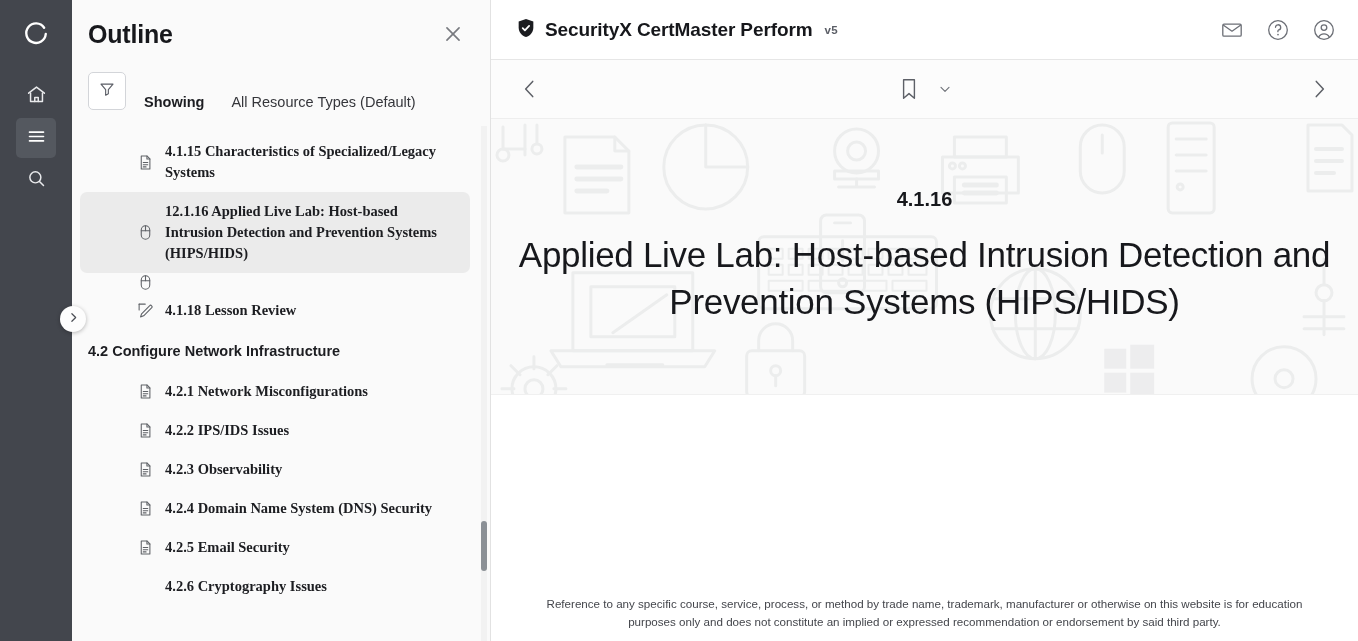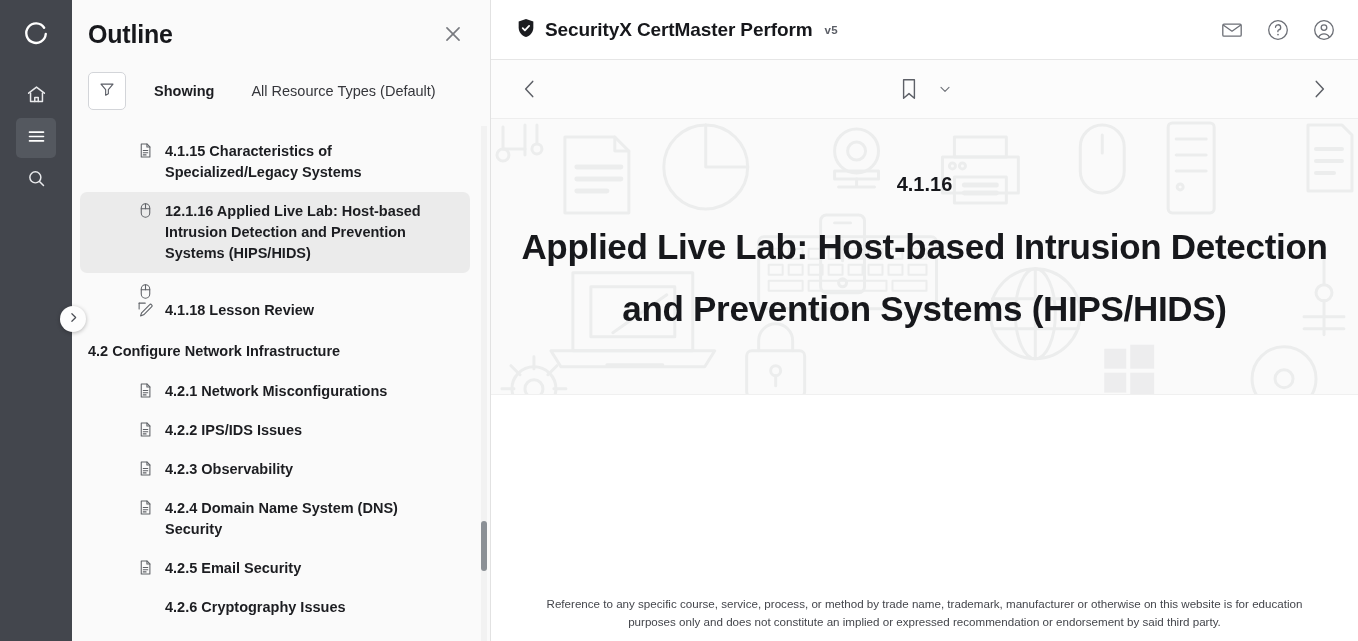--- a/index.html
+++ b/index.html
@@ -63,23 +63,23 @@
     background: #fafafa;
   }
   .outline-title {
     font-size: 25px; font-weight: bold; color: #17181c;
     letter-spacing: -0.2px;
     flex: 1;
   }
   .close-x { width: 26px; height: 26px; cursor: pointer; opacity: .75; }
 
   .filter-row {
-    display: flex; align-items: center;
+    display: flex; align-items: flex-end;
     padding: 4px 16px 16px 16px;
-    gap: 28px;
+    gap: 18px;
   }
   .filter-btn {
     width: 38px; height: 38px;
     border: 1px solid #d3d5d9;
     border-radius: 5px;
     background: #ffffff;
     display: flex; align-items: center; justify-content: center;
     cursor: pointer;
     flex: 0 0 38px;
   }
@@ -93,27 +93,28 @@
     padding-right: 12px;
   }
   .olist-inner { padding: 8px 0 0 0; }
 
   .grp-head {
     font-size: 14.5px; font-weight: bold; color: #1c1d21;
     padding: 13px 16px 13px 16px;
     cursor: pointer;
   }
   .o-item {
-    display: flex; align-items: flex-start;
+    display: flex; align-items: center;
     gap: 11px;
     margin: 0 8px;
     padding: 9px 12px 9px 58px;
     border-radius: 7px;
     cursor: pointer;
     position: relative;
+    font-family: Liberation Serif, serif;
   }
   .o-item.selected { background: #ebebeb; }
   .o-ic {
     position: absolute; left: 56px;
     width: 18px; height: 18px;
     display: flex; align-items: center; justify-content: center;
     flex: 0 0 18px;
   }
   .o-item .o-lbl {
     padding-left: 27px;
@@ -191,22 +192,22 @@
     border-bottom: 1px solid #f0f0f0;
   }
   .hero-bg { position: absolute; inset: 0; opacity: 1; }
   .hero-num {
     position: relative; z-index: 2;
     font-size: 20px; font-weight: bold; color: #17181c;
     margin-bottom: 20px;
   }
   .hero-title {
     position: relative; z-index: 2;
-    font-size: 35px; font-weight: bold; color: #17181c;
-    line-height: 62px; text-align: center;
+    font-size: 35px; font-weight: normal; color: #17181c;
+    line-height: 47px; text-align: center;
     max-width: 880px;
     letter-spacing: -0.3px;
   }
 
   .body-area { flex: 1; position: relative; background: #ffffff; }
   .disclaimer {
     position: absolute; left: 0; right: 0; bottom: 10px;
     padding: 0 40px;
     font-size: 11.6px; color: #44464c;
     line-height: 18px; text-align: center;

